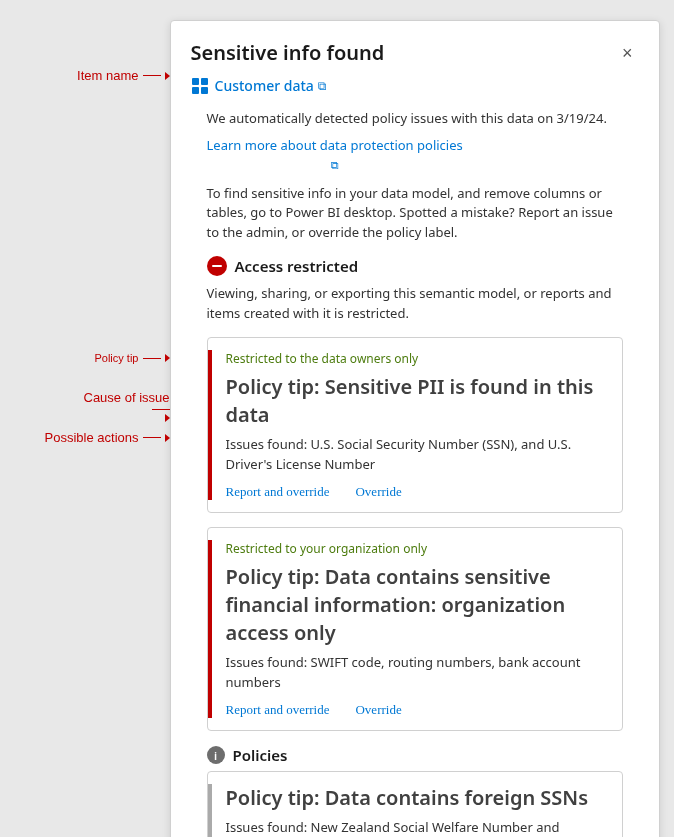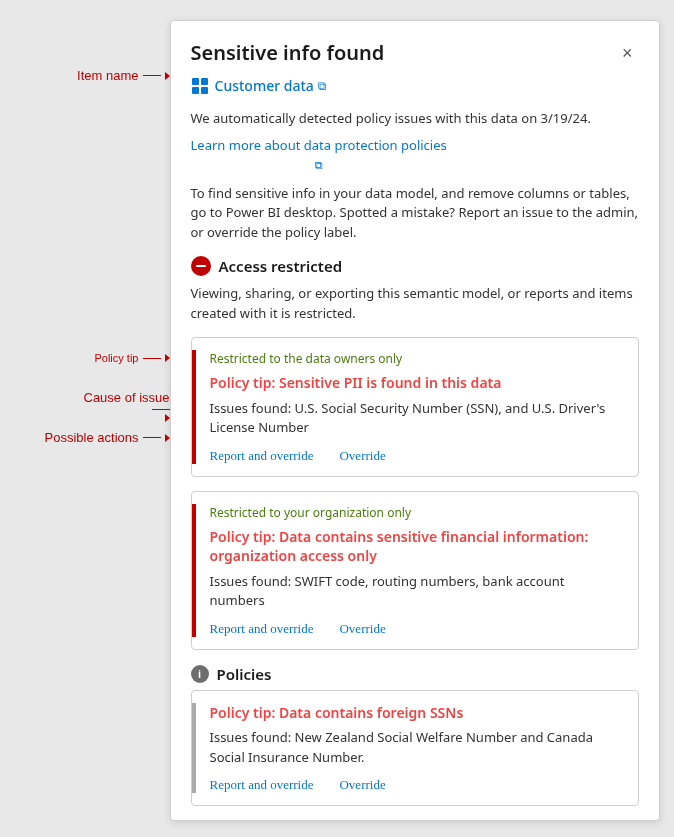--- a/index.html
+++ b/index.html
@@ -172,23 +172,23 @@
       padding-right: 10px;
     }
 
     .policy-card-restricted-label {
       font-size: 12px;
       color: #4d7c0f;
       margin-bottom: 6px;
     }
 
     .policy-card-title {
-      font-size: 14px;
-      font-weight: 600;
-      color: #ef4444;
+      font-size: 20px;
+      font-weight: 600;
+      color: #404040;
       margin-bottom: 6px;
       line-height: 1.4;
     }
 
     .policy-card-issues {
       font-size: 13px;
       color: #333;
       line-height: 1.5;
       margin-bottom: 10px;
     }
@@ -256,21 +256,21 @@
       width: 16px;
       height: 16px;
     }
     .grid-icon span {
       display: block;
       background: #0078d4;
       border-radius: 1px;
     }
 
     .panel-content-padded {
-      padding: 0 20px;
+      padding: 0 36px;
     }
   </style>
 </head>
 <body>
 
 <div class="outer-wrapper">
 
   <div style="position:relative; width:155px; flex-shrink:0; height:837px;">
 
     <div style="position:absolute; top:48px; right:0; display:flex; align-items:center; gap:4px;">

